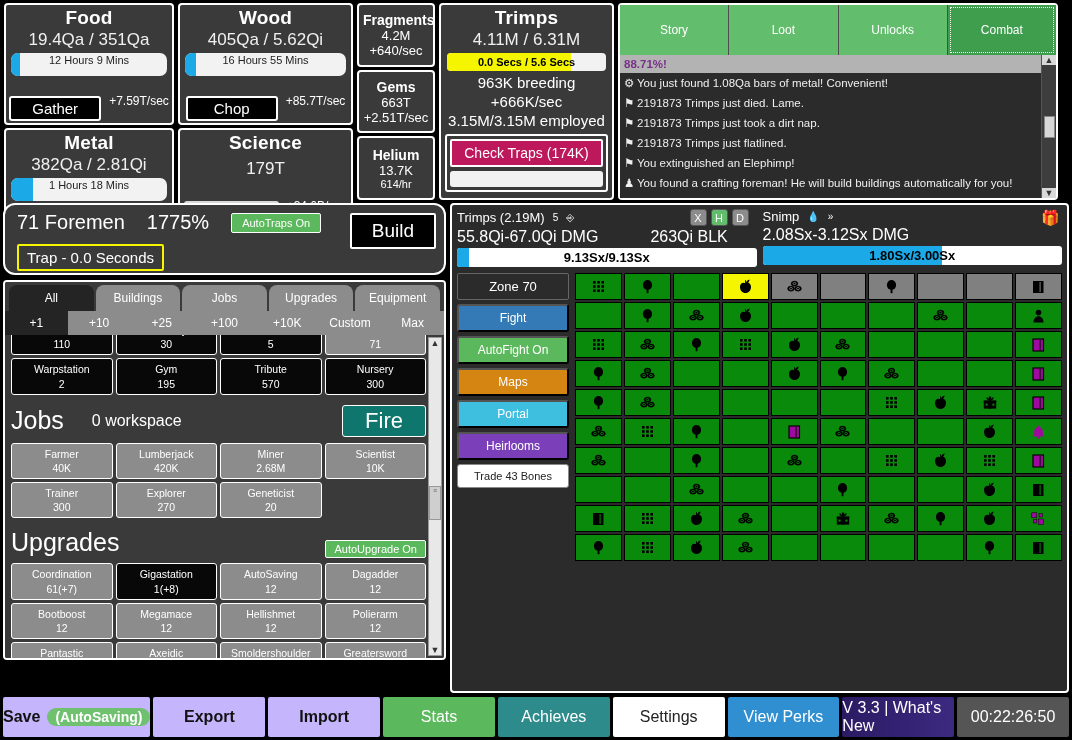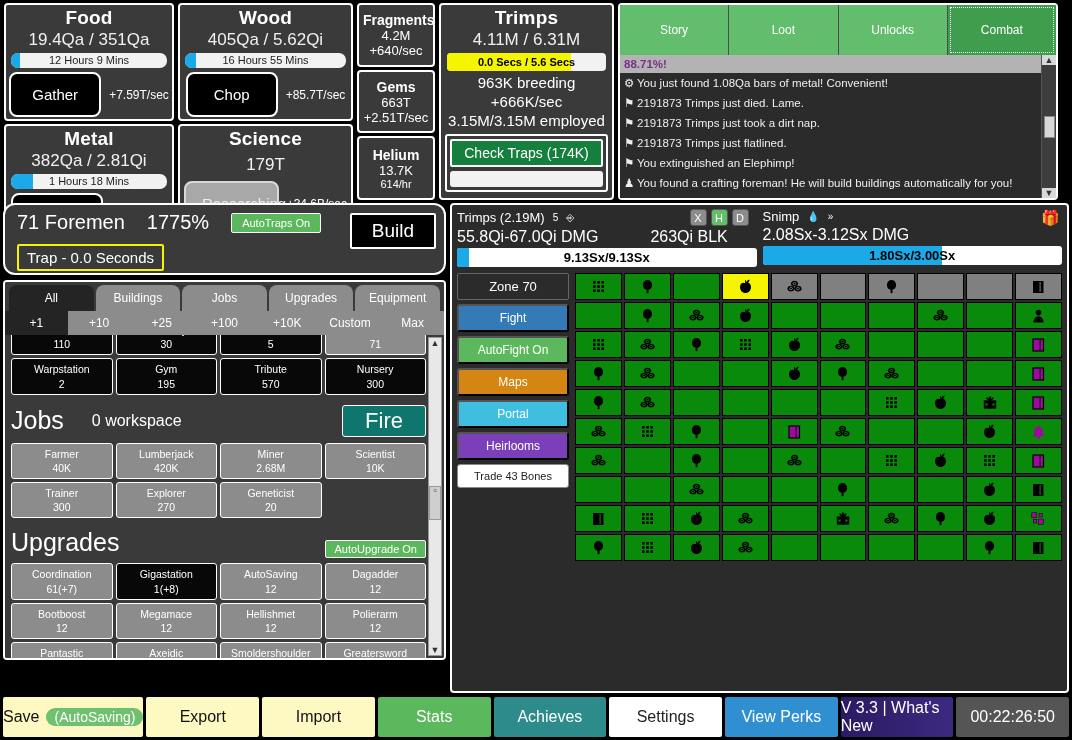--- a/index.html
+++ b/index.html
@@ -18,53 +18,53 @@
   .resbox {
     background: #3a3a3a;
     border: 2px solid #fff;
     border-radius: 4px;
     text-align: center;
     padding: 2px 4px;
   }
   .res-title { font-size: 19px; font-weight: bold; letter-spacing: .2px; }
   .res-amt { font-size: 17px; margin-top: 1px; color: #f0f0f0; }
   .res-bar {
-    height: 15px; margin: 3px 1px 1px 1px; background: #f2f2f2;
+    height: 23px; margin: 3px 1px 1px 1px; background: #f2f2f2;
     border-radius: 7px; position: relative; overflow: hidden;
   }
   .res-bar .fill { position: absolute; left:0; top:0; bottom:0; background:#1ba9e8; }
   .res-bar .lbl {
     position: relative; z-index: 2; font-size: 11px; color:#222;
     line-height: 15px; display:block; text-align:center;
   }
   .res-actionrow { display:flex; align-items:center; justify-content:center; gap:8px; margin-top:4px; }
   .res-btn {
     background:#000; border:2px solid #fff; color:#fff;
-    font-size:15px; padding:12px 16px; border-radius:8px; min-width:92px;
+    font-size:15px; padding:2px 16px; border-radius:3px; min-width:92px;margin-top:16px;
   }
   .res-btn.disabled { background:#a8a8a8; color:#f0f0f0; border-color:#d9d9d9; }
   .res-rate { font-size:12px; }
 
   .col-food { width: 170px; display:flex; flex-direction:column; gap:3px; }
   .col-wood { width: 175px; display:flex; flex-direction:column; gap:3px; }
   .col-frag { width: 78px; display:flex; flex-direction:column; gap:3px; }
   .col-trimps { width: 175px; }
   .mini-title { font-size:14px; font-weight:bold; }
   .mini-val { font-size:13px; }
   .mini-sub { font-size:11px; }
 
   .trimps-bar {
     height: 18px; margin: 3px 2px; background:#f2f2f2; border-radius:4px;
     position:relative; overflow:hidden;
   }
   .trimps-bar .fill { position:absolute; left:0; top:0; bottom:0; background:#f5f500; }
   .trimps-bar .lbl { position:relative; z-index:2; font-size:11px; color:#000; line-height:18px; text-align:center; display:block; font-weight:bold;}
   .trimps-line { font-size:15px; margin-top:2px; }
   .traps-wrap { border:2px solid #fff; border-radius:3px; margin-top:5px; padding:3px; }
-  .traps-btn { background:#15803d; border:2px solid #fff; color:#fff; font-size:14px; width:100%; padding:4px 0; border-radius:2px;text-align:center; }
+  .traps-btn { background:#be185d; border:2px solid #fff; color:#fff; font-size:14px; width:100%; padding:4px 0; border-radius:2px;text-align:center; }
   .traps-bar { background:#f2f2f2; border-radius:3px; height:16px; margin-top:4px; }
 
   
   .log-panel { width: 440px; border:2px solid #fff; border-radius:4px; background:#2b2b2b; display:flex; flex-direction:column; }
   .log-tabs { display:flex; }
   .log-tab {
     flex:1; text-align:center; font-size:12px; padding:18px 0;
     background:#62bd6d; color:#fff; border-right:1px solid #4d4d4d;
   }
   .log-tab:last-child { border-right:none; }
@@ -169,21 +169,21 @@
     background:#0a8a0a; border:1px solid #000; display:flex; align-items:center; justify-content:center;
     font-size:13px; color:#000;
   }
   .cell.gray { background:#808080; }
   .cell.yellow { background:#f5f500; }
   .cell svg { display:block; }
 
   
   .bottom { position:absolute; left:3px; bottom:3px; width:1066px; height:40px; display:flex; gap:3px; }
   .bbtn { flex:1; display:flex; align-items:center; justify-content:center; font-size:16px; color:#fff; border-radius:2px;}
-  .bbtn.blue { background:#fef9c3; color:#111; }
+  .bbtn.blue { background:#c4b5fd; color:#111;font-weight:bold; }
   .bbtn.green { background:#5cb85c; }
   .bbtn.teal { background:#2e8b8b; }
   .bbtn.white { background:#fff; color:#222; }
   .bbtn.darkblue { background:#2f8fd0; }
   .bbtn.purple { background:linear-gradient(90deg,#2b1a63,#3b2a80); }
   .bbtn.gray { background:#555; }
   .autosave { background:#6fc06f; color:#fff; border-radius:10px; padding:1px 8px; margin-left:7px; font-size:14px; }
 </style>
 </head>
 <body>

